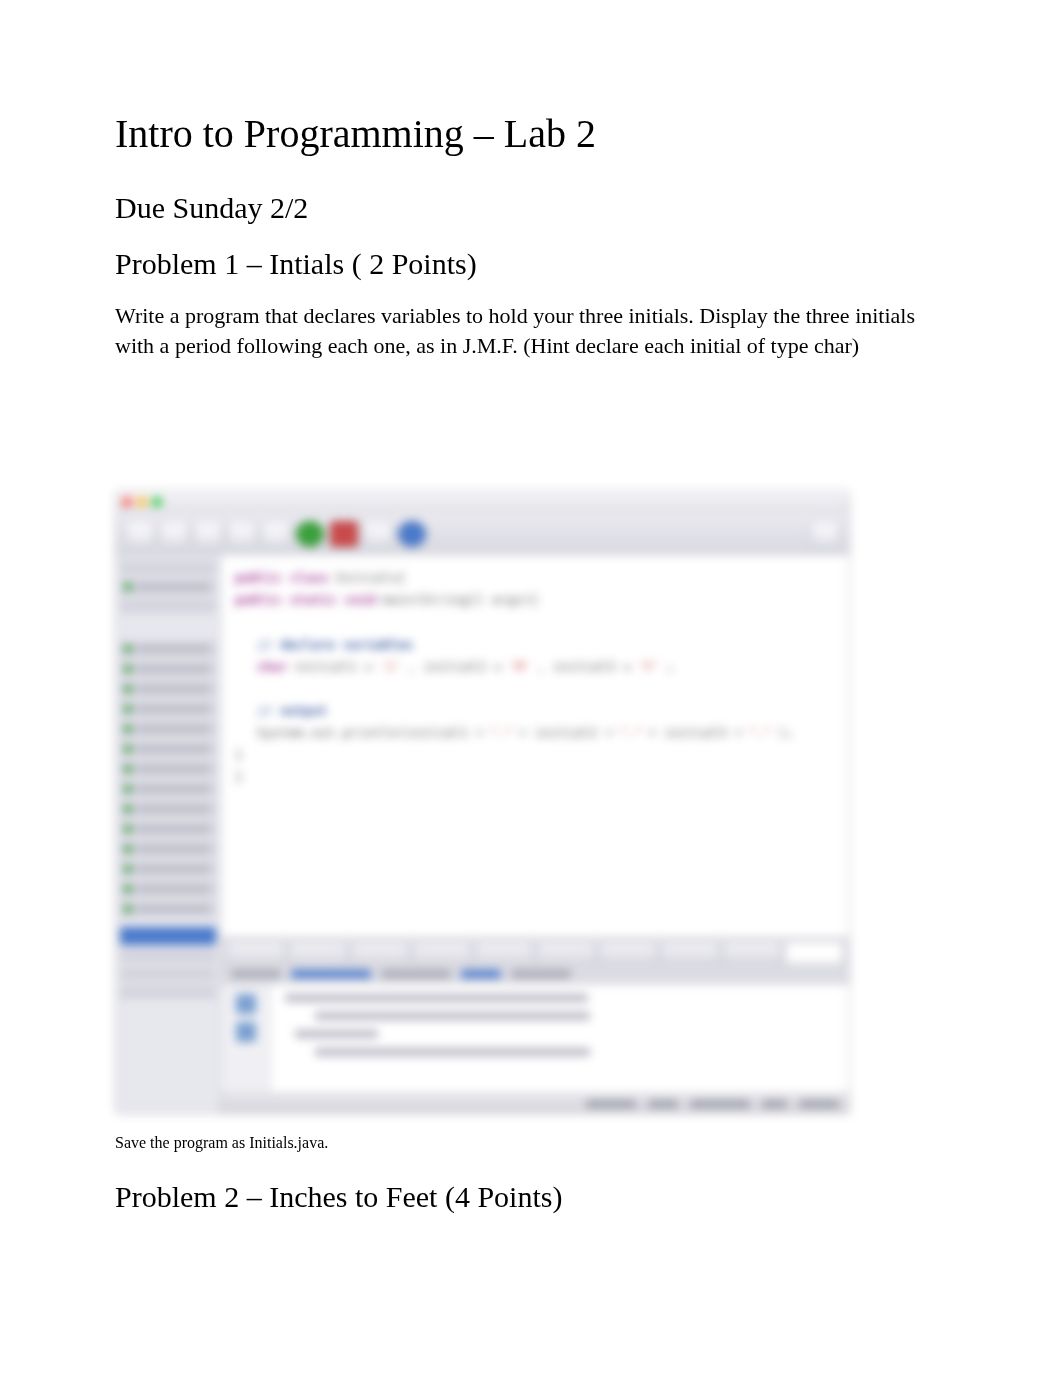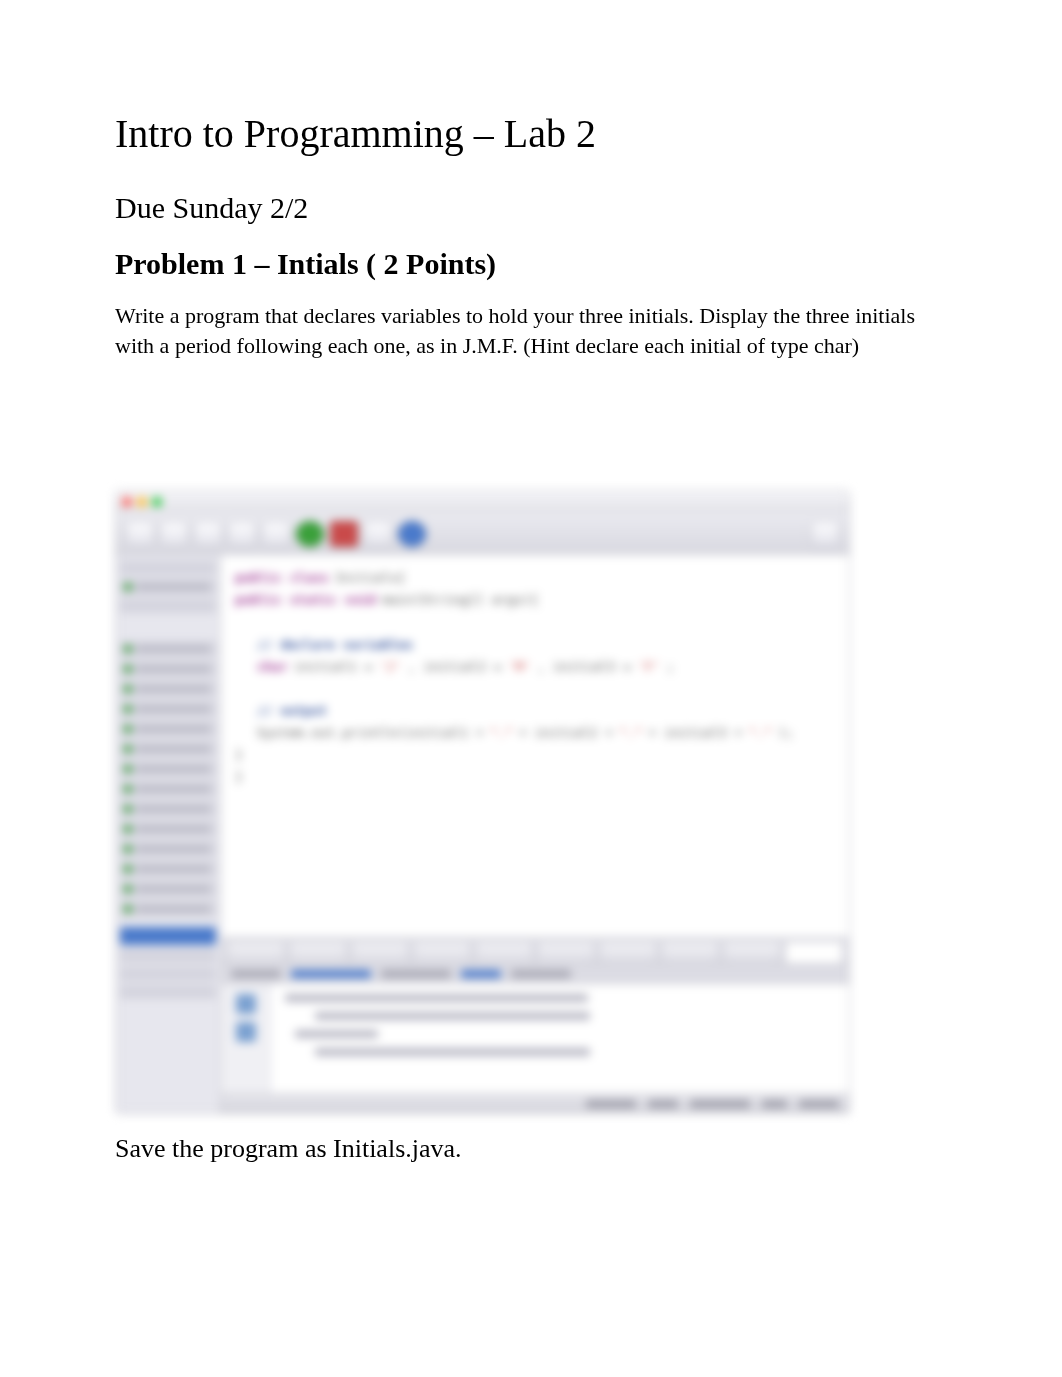--- a/index.html
+++ b/index.html
@@ -23,21 +23,21 @@
     font-weight: normal;
     margin-bottom: 34px;
   }
   .subtitle {
     font-size: 30px;
     font-weight: normal;
     margin-bottom: 22px;
   }
   .problem-heading {
     font-size: 30px;
-    font-weight: bold;
+    font-weight: normal;
     margin-bottom: 20px;
   }
   .body-text {
     font-size: 22px;
     line-height: 1.35;
     margin-bottom: 20px;
   }
   .ide-wrap {
     margin-top: 130px;
     margin-bottom: 20px;
@@ -259,21 +259,21 @@
     align-items: center;
     gap: 12px;
     padding: 0 10px;
   }
   .status-cell {
     height: 8px;
     background: #a0a0ac;
     border-radius: 2px;
   }
   .save-text {
-    font-size: 26px;
+    font-size: 16px;
     margin-bottom: 28px;
   }
 </style>
 </head>
 <body>
 
 <div class="page">
 
   <h1 class="title">Intro to Programming – Lab 2</h1>
 
@@ -443,14 +443,15 @@
             <div class="status-cell" style="width:25px"></div>
             <div class="status-cell" style="width:40px"></div>
           </div>
         </div>
       </div>
     </div>
   </div>
 
   <p class="save-text">Save the program as   Initials.java.</p>
 
+  <h2 class="problem-heading">Problem 2 – Inches to Feet (4 Points)</h2>
 
 </div>
 
 </body></html>

